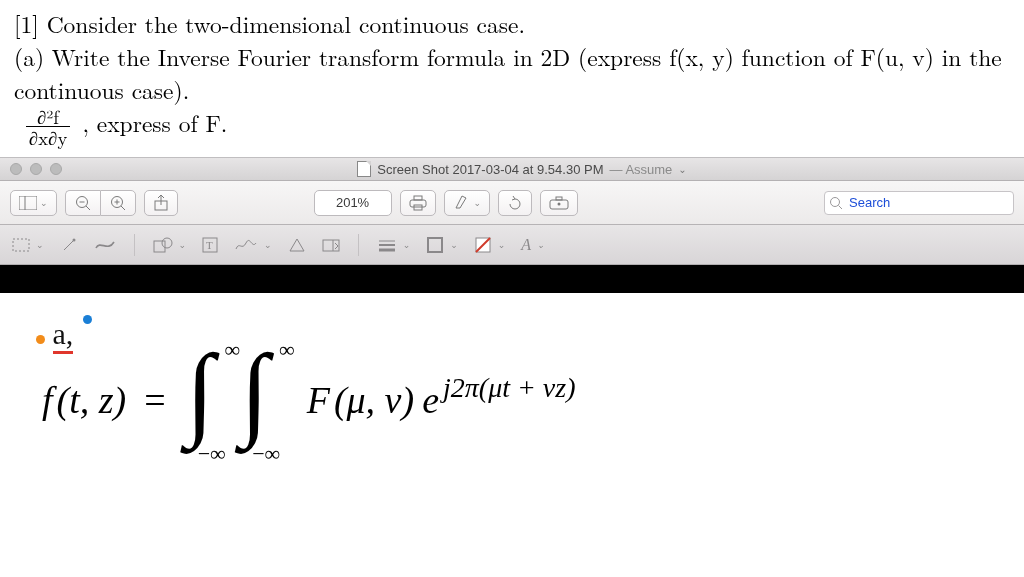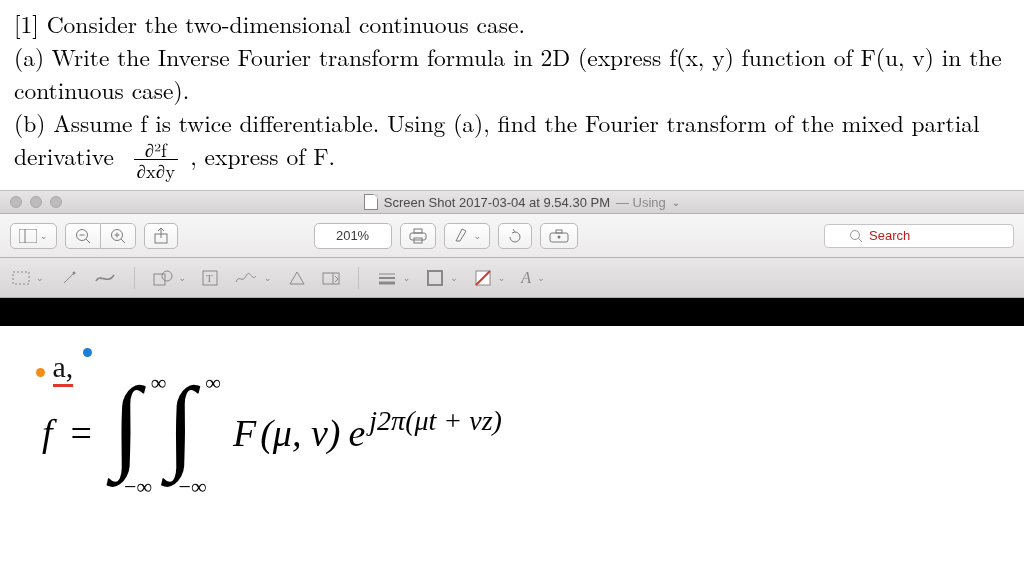--- a/index.html
+++ b/index.html
@@ -107,22 +107,22 @@
     font-size:13px; color:#3a3a3a;
   }
   .searchbox{
     flex: 0 0 190px;
     margin-left: auto;
     height: 24px;
     border:1px solid #c7c4c7;
     border-radius: 4px;
     background:#fff;
     display:flex; align-items:center;
-    padding:0 24px; gap:6px;
-    color:#b91c1c; font-size:13px;
+    padding:0 4px; gap:6px;
+    color:#1d4ed8; font-size:13px;
   }
   .toolbar1 svg, .toolbar2 svg { display:block; }
   .chev-s{font-size:9px;color:#8a8a8a;margin-left:3px;}
 
   
   .toolbar2 {
     height: 40px;
     background: linear-gradient(#e8e6e7, #d8d5d7);
     border-bottom: 1px solid #b1aeb0;
     display:flex; align-items:center;
@@ -174,38 +174,37 @@
   .intg .lb{bottom:-32px; left:12px;}
   .exp{font-size:28px; position:relative; top:-12px; font-style:italic;}
 </style>
 </head>
 <body>
 
 <div class="problem">
   <div>[1] Consider the two-dimensional continuous case.</div>
   <div>(a) Write the Inverse Fourier transform formula in 2D (express f(x, y) function of F(u, v) in the continuous case).</div>
   <div>
-    <span>(b) Assume f is twice differentiable. Using (a), find the Fourier transform of the mixed partial derivative </span>
     <span class="frac">
       <span class="num">∂²f</span>
       <span class="den">∂x∂y</span>
     </span><span>, express of F.</span>
   </div>
 </div>
 
 <div class="titlebar">
   <div class="traffic">
     <span class="tl"></span>
     <span class="tl"></span>
     <span class="tl"></span>
   </div>
   <div class="title-text">
     <span class="doc-icon"></span>
     <span>Screen Shot 2017-03-04 at 9.54.30 PM</span>
-    <span style="color:#8a8a8a;">— Using</span>
+    <span style="color:#8a8a8a;">— Assume</span>
     <span class="chev">⌄</span>
   </div>
 </div>
 
 <div class="toolbar1">
   <div class="tbtn">
     <svg width="18" height="14">
         <rect x="0" y="0" width="18" height="14" fill="none" stroke="#7a7a7a"></rect>
         <line x1="6" y1="0" x2="6" y2="14" stroke="#7a7a7a"></line>
       </svg>
@@ -362,20 +361,21 @@
 <div class="blackstrip"></div>
 
 <div class="eqarea">
   <div class="marker">
     <span class="dot"></span>
     <span class="ul">a,</span>
     <span class="dot db" style="position:relative; top:-20px; margin-left:2px;"></span>
   </div>
   <div class="equation">
     <span>f</span>
+    <span class="rm" style="font-style:italic;">(t, z)</span>
     <span class="rm" style="margin:0 14px;">=</span>
 
     <span class="intg">
       <span class="big">∫</span>
       <span class="lim ub">∞</span>
       <span class="lim lb">−∞</span>
     </span>
     <span style="width:14px;display:inline-block"></span>
     <span class="intg">
       <span class="big">∫</span>

